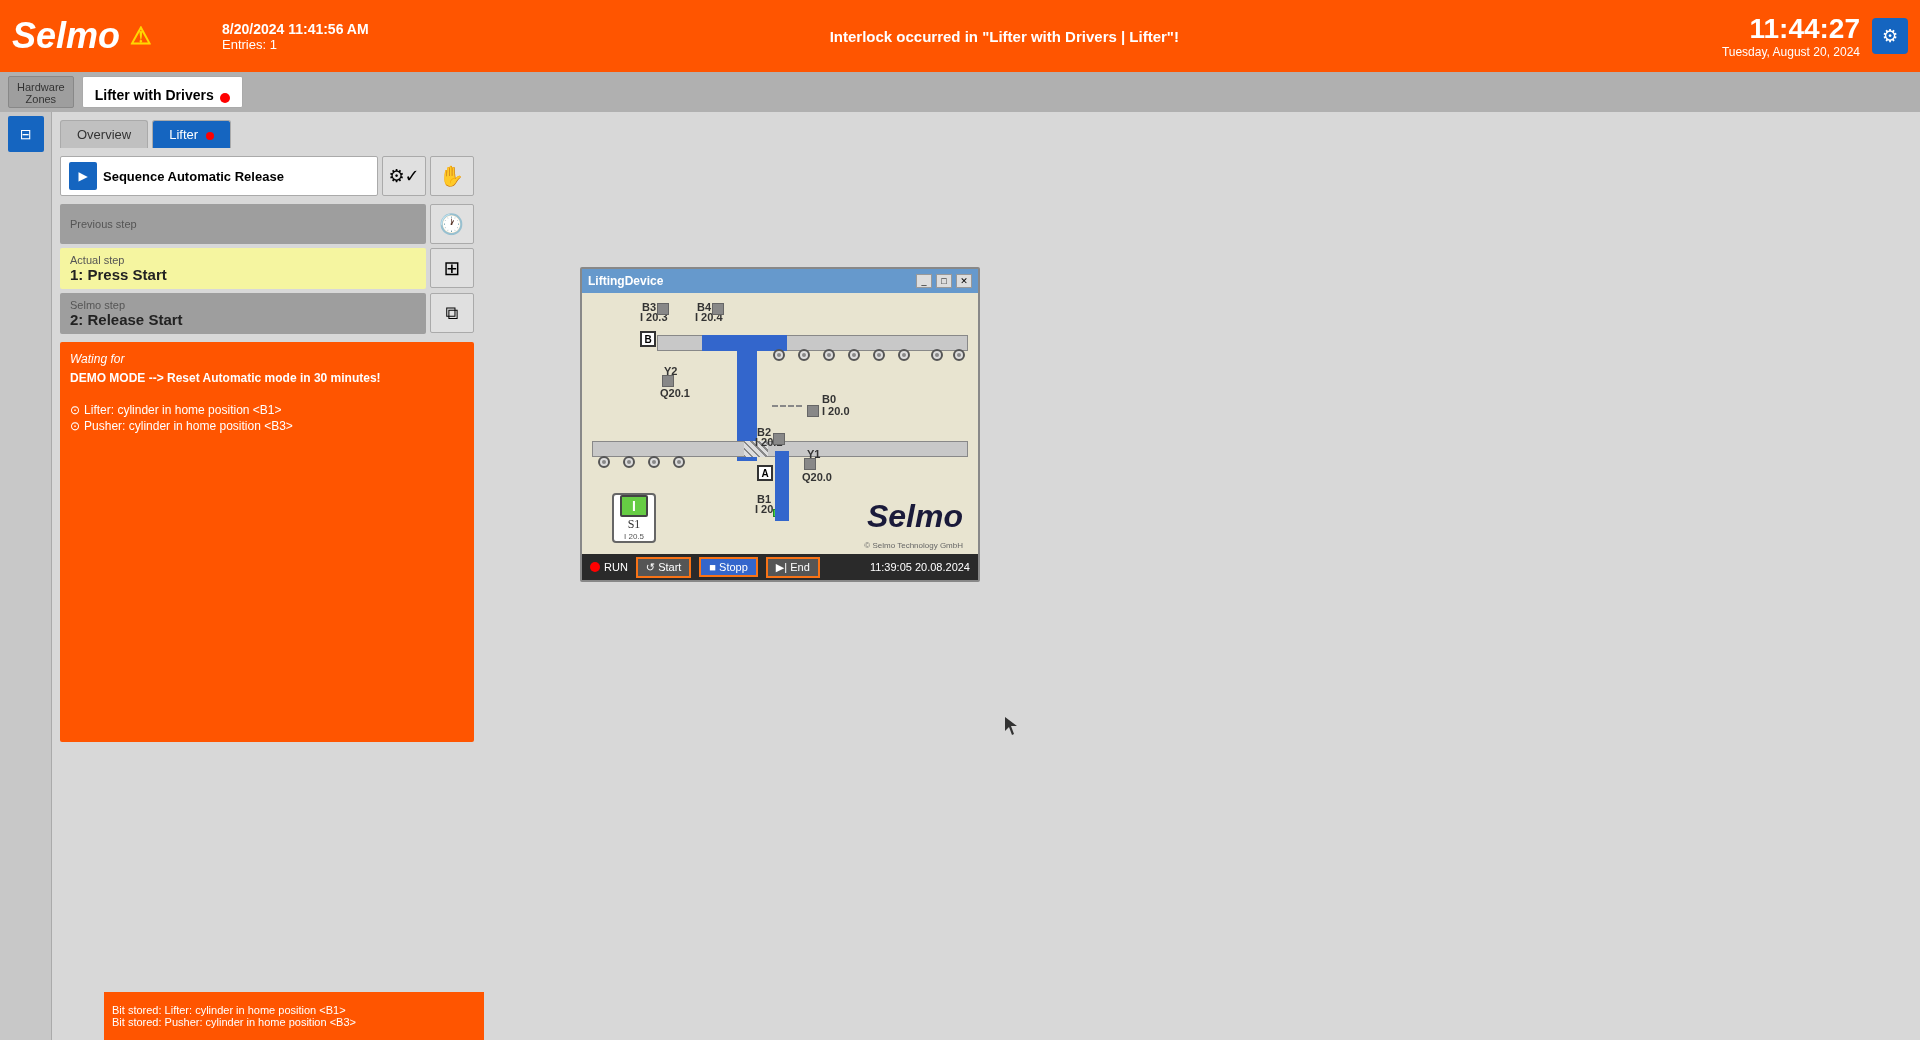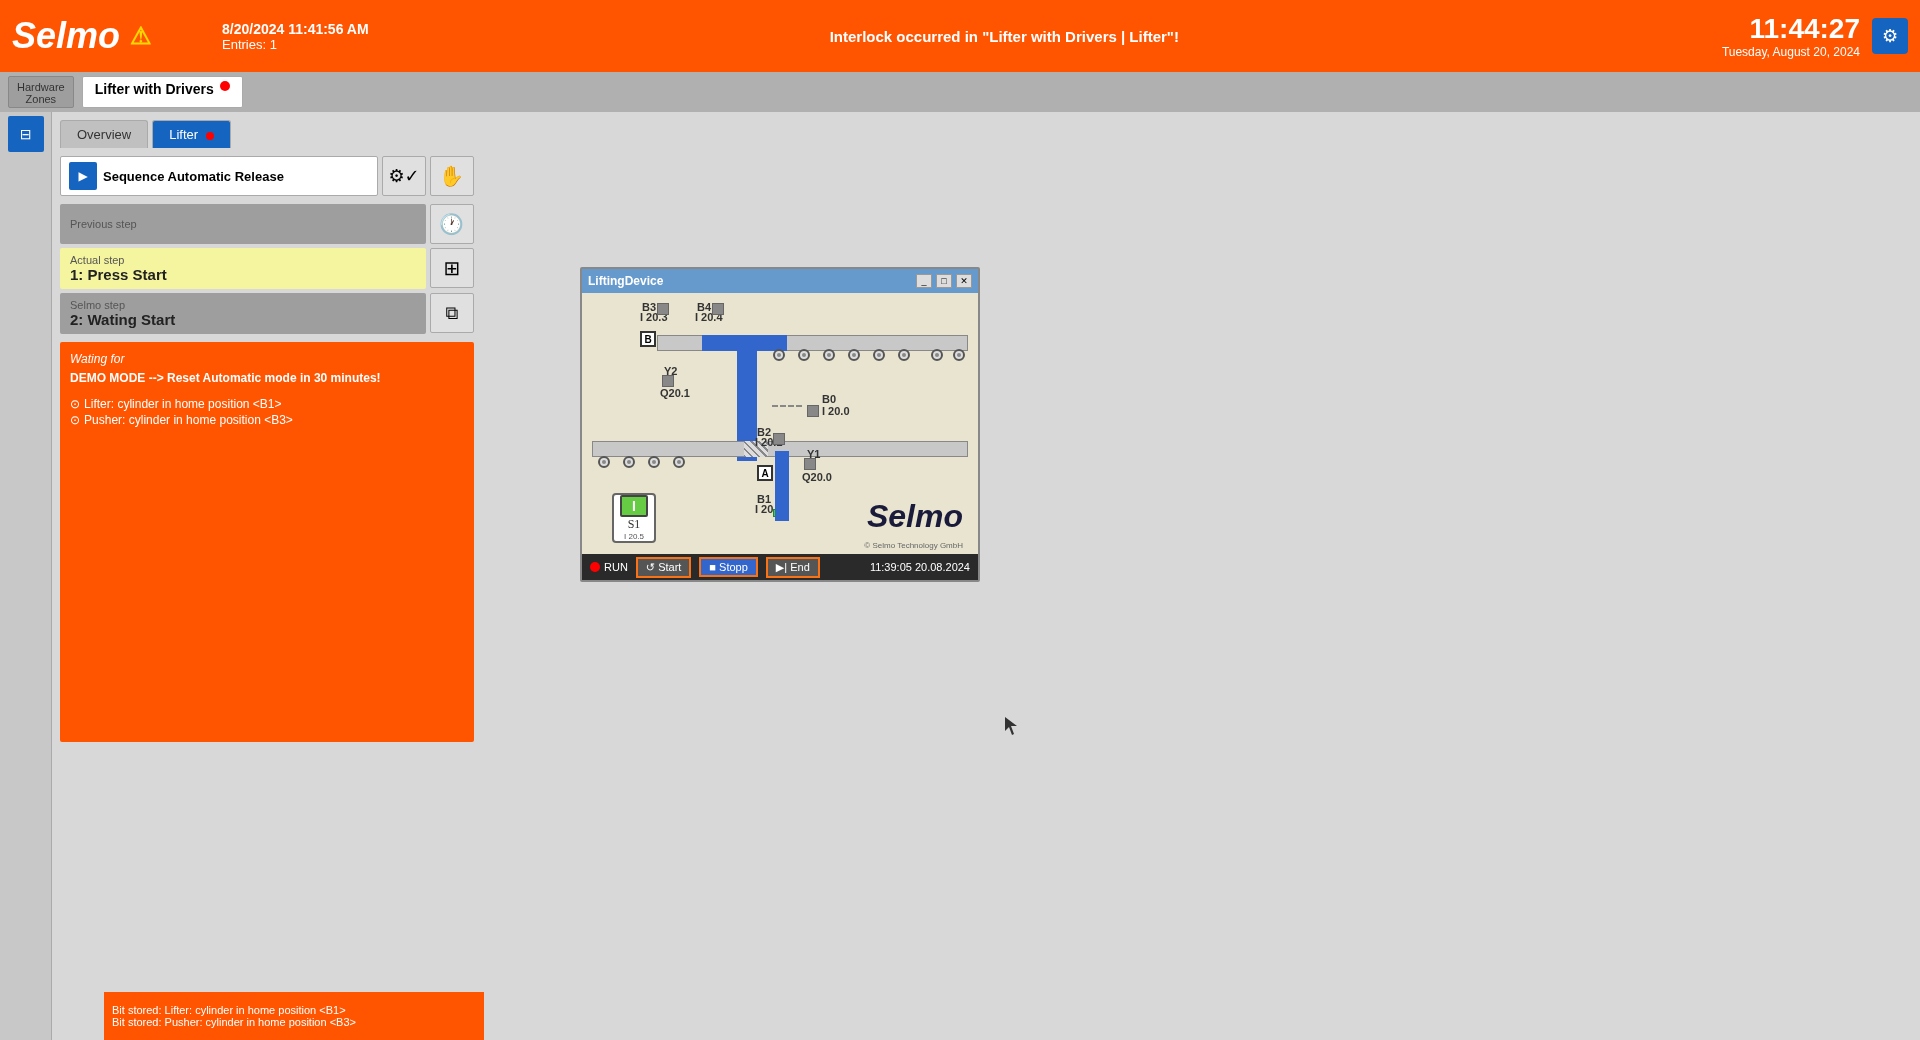--- a/index.html
+++ b/index.html
@@ -38,21 +38,21 @@
     #title-bar {
       position: absolute; top: 72px; left: 0; width: 1920px; height: 40px;
       background: #b0b0b0; display: flex; align-items: center; padding: 0 8px; gap: 8px;
     }
     #hardware-zones-btn {
       background: #9e9e9e; border: 1px solid #888; color: #333; font-size: 11px;
       padding: 4px 8px; cursor: pointer; border-radius: 2px; height: 32px;
     }
     #page-title-tab {
       background: white; border: 1px solid #aaa; padding: 4px 12px; height: 32px;
-      display: flex; align-items: flex-start; gap: 6px; border-radius: 2px; font-size: 14px; font-weight: bold;
+      display: flex; align-items: flex-end; gap: 6px; border-radius: 2px; font-size: 14px; font-weight: bold;
     }
     #title-red-dot { width: 10px; height: 10px; background: red; border-radius: 50%; }
 
     
     #main-area {
       position: absolute; top: 112px; left: 0; width: 1920px; height: 928px;
       background: #d8d8d8;
     }
 
     
@@ -237,29 +237,29 @@
         <div class="step-box actual" style="flex:1;">
           <span class="step-label">Actual step</span>
           <span class="step-value">1: Press Start</span>
         </div>
         <button style="width:44px;height:40px;background:#e0e0e0;border:1px solid #aaa;cursor:pointer;border-radius:2px;font-size:20px;">⊞</button>
       </div>
 
       <div style="display:flex; gap:4px; align-items:stretch;">
         <div class="step-box" style="flex:1;">
           <span class="step-label">Selmo step</span>
-          <span class="step-value">2: Wating Start</span>
+          <span class="step-value">2: Release Start</span>
         </div>
         <button style="width:44px;height:40px;background:#e0e0e0;border:1px solid #aaa;cursor:pointer;border-radius:2px;font-size:18px;">⧉</button>
       </div>
     </div>
 
     <div id="waiting-area" style="margin:8px;background:#FF5500;padding:10px;border-radius:2px;color:white;min-height:400px;">
       <div id="waiting-title" style="font-size:12px;margin-bottom:4px;">Wating for</div>
-      <div id="waiting-content" style="font-size:12px;font-weight:bold;margin-bottom:10px;line-height:1.4;">DEMO MODE --&gt; Reset Automatic mode in 30 minutes!</div>
+      <div id="waiting-content" style="font-size:12px;font-weight:bold;margin-bottom:16px;line-height:1.4;">DEMO MODE --&gt; Reset Automatic mode in 30 minutes!</div>
       <div class="waiting-item">
         <span class="waiting-bullet">⊙</span>
         <span>Lifter: cylinder in home position &lt;B1&gt;</span>
       </div>
       <div class="waiting-item">
         <span class="waiting-bullet">⊙</span>
         <span>Pusher: cylinder in home position &lt;B3&gt;</span>
       </div>
     </div>
 

